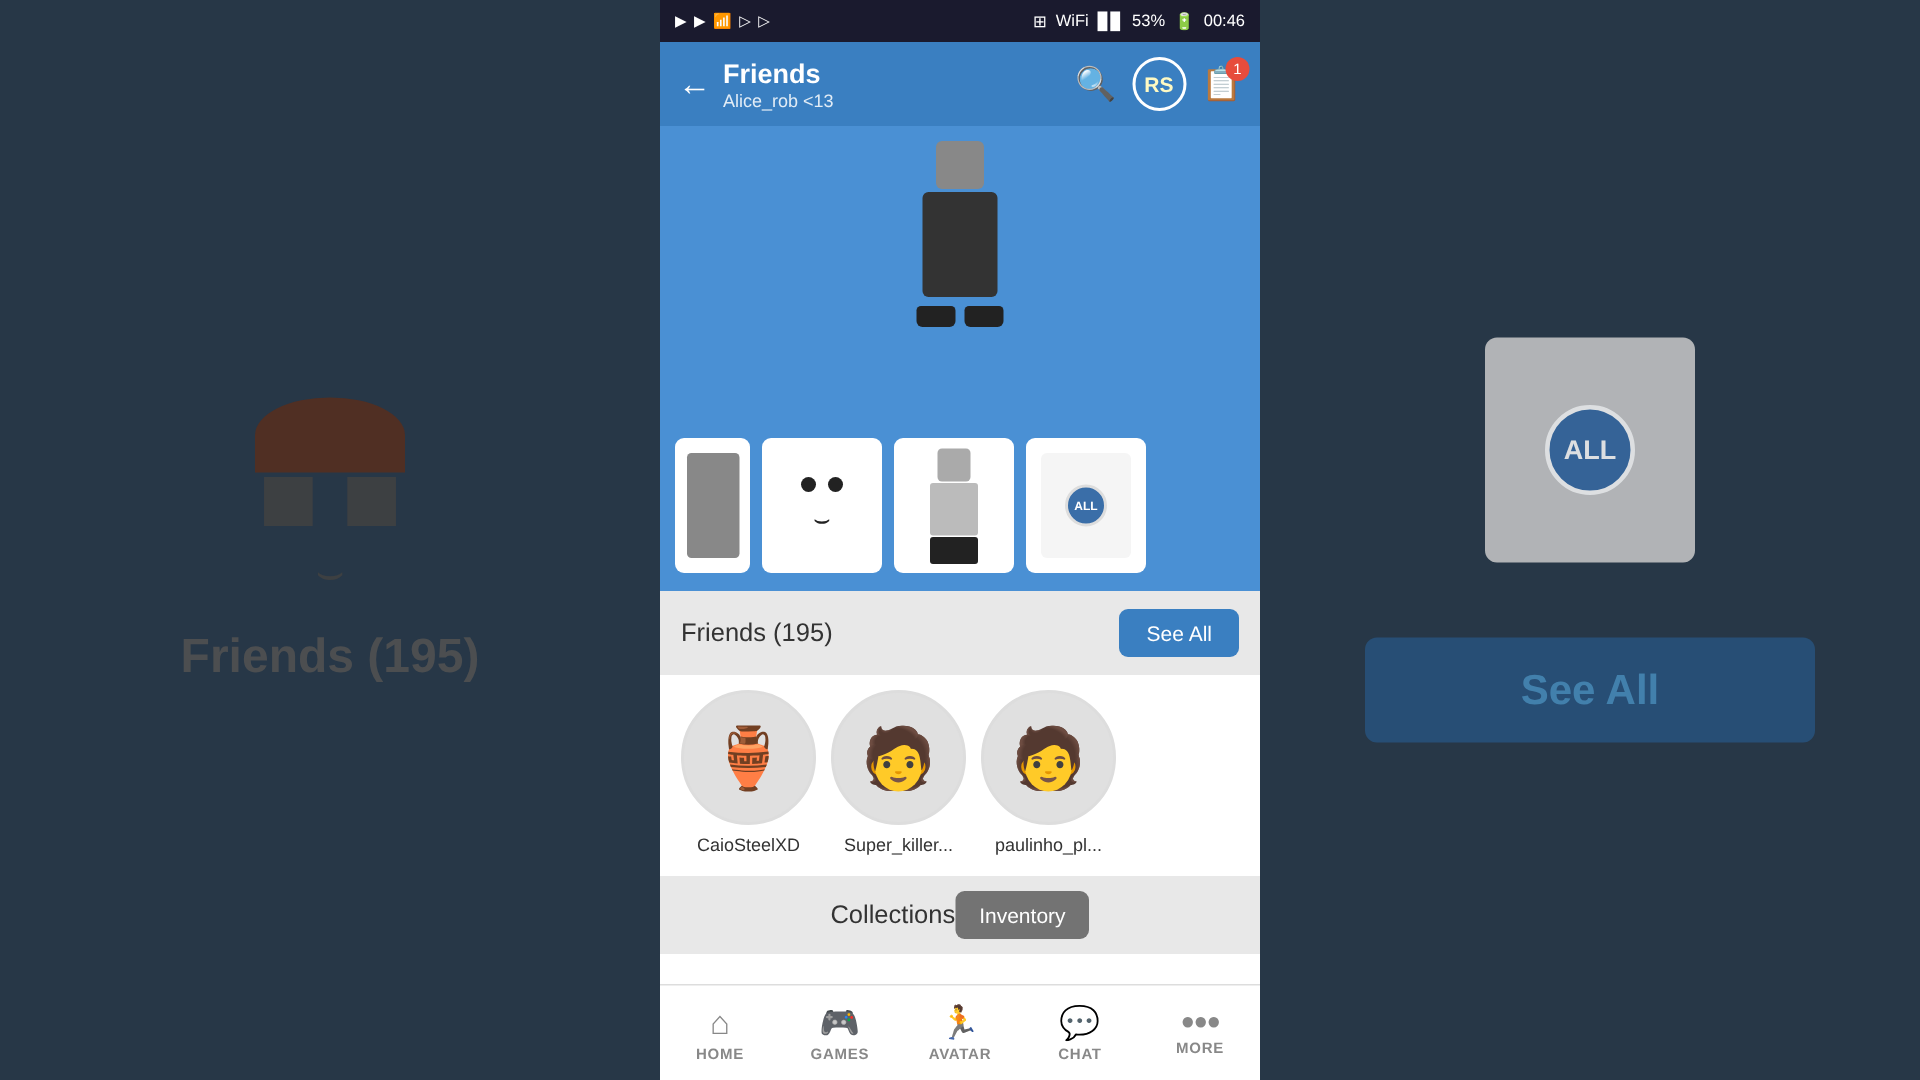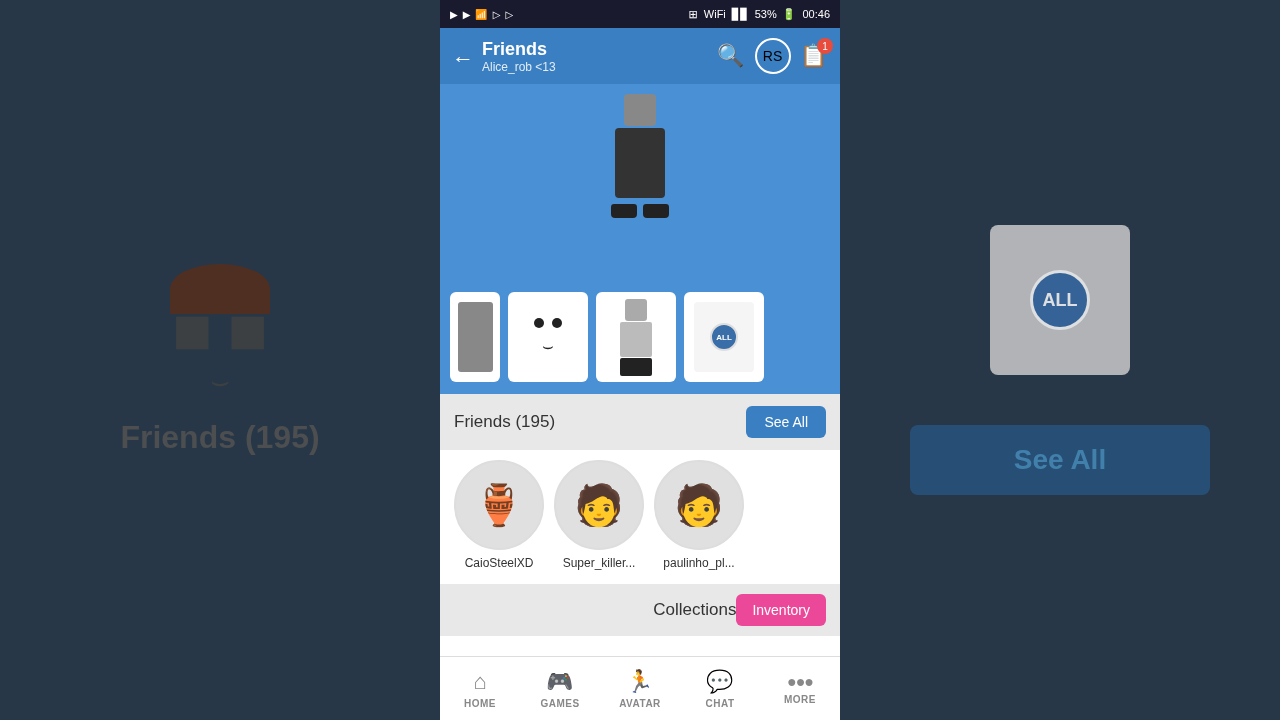--- a/index.html
+++ b/index.html
@@ -161,23 +161,23 @@
       position: relative;
     }
     .robux-icon {
       width: 36px;
       height: 36px;
       border: 2px solid white;
       border-radius: 50%;
       display: flex;
       align-items: center;
       justify-content: center;
-      color: #000000;
+      color: #fef9c3;
       font-size: 14px;
-      font-weight: normal;
+      font-weight: bold;
     }
     .notif-icon {
       position: relative;
     }
     .notif-badge {
       position: absolute;
       top: -5px;
       right: -5px;
       background: #e74c3c;
       color: white;
@@ -297,30 +297,30 @@
       overflow: hidden;
       text-overflow: ellipsis;
       white-space: nowrap;
     }
 
     
     .collections-section {
       background: #e8e8e8;
       display: flex;
       align-items: center;
-      justify-content: flex-end;
+      justify-content: center;
       padding: 10px 14px;
       flex-shrink: 0;
     }
     .collections-title {
       font-size: 17px;
       color: #333;
     }
     .inventory-btn {
-      background: #ec4899;
+      background: #737373;
       color: white;
       border: none;
       border-radius: 6px;
       padding: 8px 16px;
       font-size: 14px;
       cursor: pointer;
     }
 
     
     .bottom-nav {

